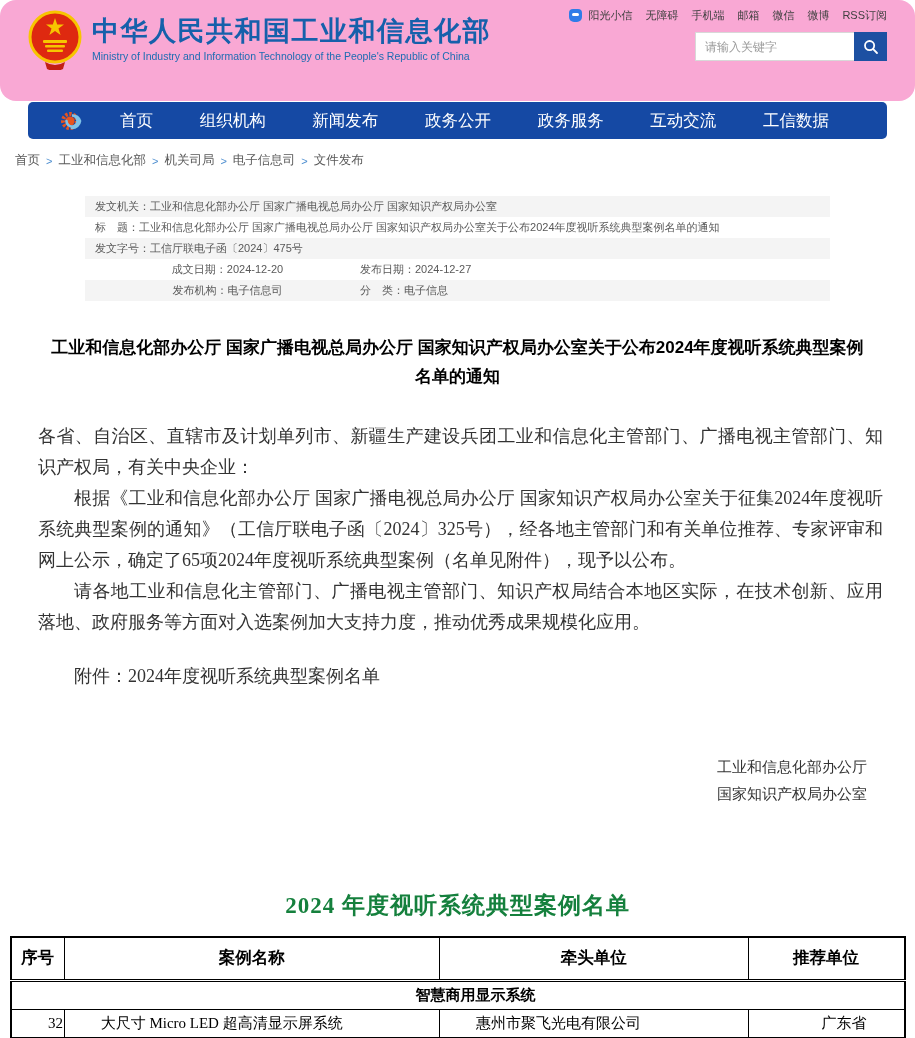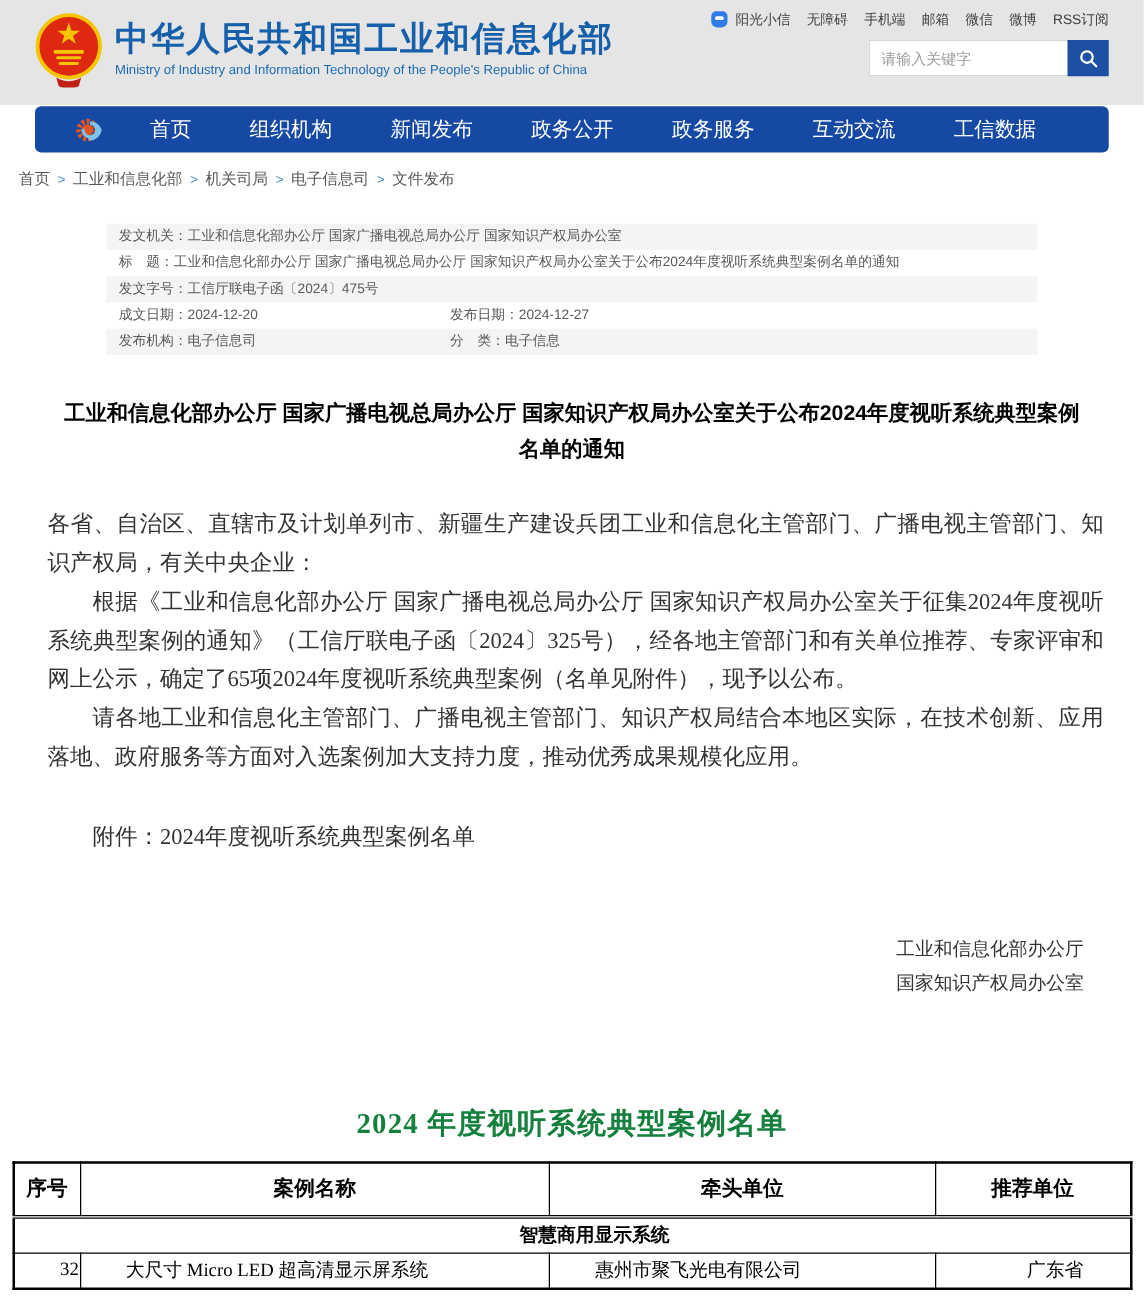--- a/index.html
+++ b/index.html
@@ -5,21 +5,21 @@
   * { box-sizing: border-box; margin: 0; padding: 0; }
   html,body { width: 915px; background:#ffffff; }
   body {
     height: 1038px;
     overflow: hidden;
     font-family: "Liberation Sans", sans-serif;
     position: relative;
   }
 
   
-  .site-header { position: relative; height: 84px; background: #e5e5e5; }
+  .site-header { position: relative; height: 101px; background: #f9a8d4; border-radius: 16px; }
   .emblem { position: absolute; left: 27px; top: 10px; width: 56px; height: 60px; }
   .title-block { position: absolute; left: 92px; top: 16px; }
   .site-title {
     font-size: 27px; font-weight: bold; color: #1660ab; letter-spacing: 1.5px;
     line-height: 30px; white-space: nowrap;
   }
   .site-subtitle { font-size: 10.5px; color: #1d6cb2; margin-top: 4px; white-space: nowrap; }
 
   .top-links {
     position: absolute; right: 28px; top: 8px;
@@ -71,40 +71,40 @@
   
   .breadcrumb {
     margin: 13px 0 0 15px; font-size: 12.5px; color: #595959;
     display: flex; align-items: center; gap: 6px;
   }
   .breadcrumb a { color: #595959; text-decoration: none; }
   .breadcrumb .sep { color: #4f8fd0; font-size: 11px; }
 
   
   .doc-meta { margin: 27px 85px 0 85px; font-size: 11px; color: #595959; }
-  .meta-row { display: flex; padding: 4px 10px; line-height: 13px; background: #ffffff; }
+  .meta-row { display: flex; padding: 4px 10px; line-height: 13px; background: #ffffff; text-align: center; }
   .meta-row.alt { background: #f4f4f4; }
   .meta-cell { white-space: nowrap; }
   .meta-cell.first-of-pair { width: 265px; flex: none; }
   .meta-label { color: #595959; }
   .meta-value { color: #595959; }
 
   
   .doc-title {
     margin: 32px 50px 0 50px; text-align: center;
     font-size: 17px; font-weight: bold; color: #000; line-height: 29px;
     font-family: "Liberation Sans", sans-serif;
   }
   .doc-body {
     margin: 30px 32px 0 38px; font-size: 18px; color: #333;
     line-height: 31px; text-align: justify;
     font-family: "Liberation Serif", serif;
   }
   .doc-body p.indent { text-indent: 2em; }
-  .attachment-line { margin-top: 33px; text-indent: 2em; }
+  .attachment-line { margin-top: 23px; text-indent: 2em; }
   .signatures {
     margin: 62px 48px 0 0; text-align: right;
     font-size: 15px; color: #333; line-height: 27px;
     font-family: "Liberation Serif", serif;
   }
 
   
   .attachment-section { margin-top: 82px; }
   .attachment-title {
     text-align: center; font-family: "Liberation Serif", serif;

